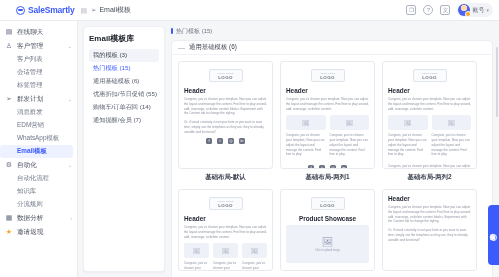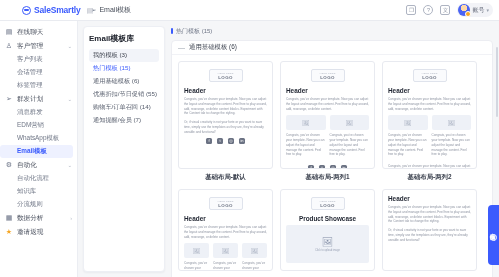--- a/index.html
+++ b/index.html
@@ -10,21 +10,21 @@
     background: #f5f6f8;
     color: #2b2f38;
   }
   #app { width: 499px; height: 277px; display: flex; flex-direction: column; position: relative; }
 
   
   .topbar {
     height: 21px; background: #ffffff; display: flex; align-items: center;
     border-bottom: 1px solid #e9ebf0; flex: 0 0 21px; position: relative; z-index: 5;
   }
-  .brand { width: 78px; display: flex; align-items: center; gap: 3px; padding-left: 22px; }
+  .brand { width: 78px; display: flex; align-items: center; gap: 3px; padding-left: 16px; }
   .brand-mark {
     width: 9px; height: 9px; border-radius: 50%;
     border: 1.6px solid #3b5bfd; position: relative; flex: 0 0 9px;
   }
   .brand-mark::after {
     content: ""; position: absolute; left: 1.4px; top: 2.6px;
     width: 4.2px; height: 2.2px; border-radius: 2px; background: #3b5bfd;
   }
   .brand-text { font-size: 8.5px; font-weight: 700; color: #3b5bfd; letter-spacing: -.2px; white-space: nowrap; }
   .collapse-icon { margin-left: 3px; color: #b9bdc8; font-size: 7px; line-height: 1; }

